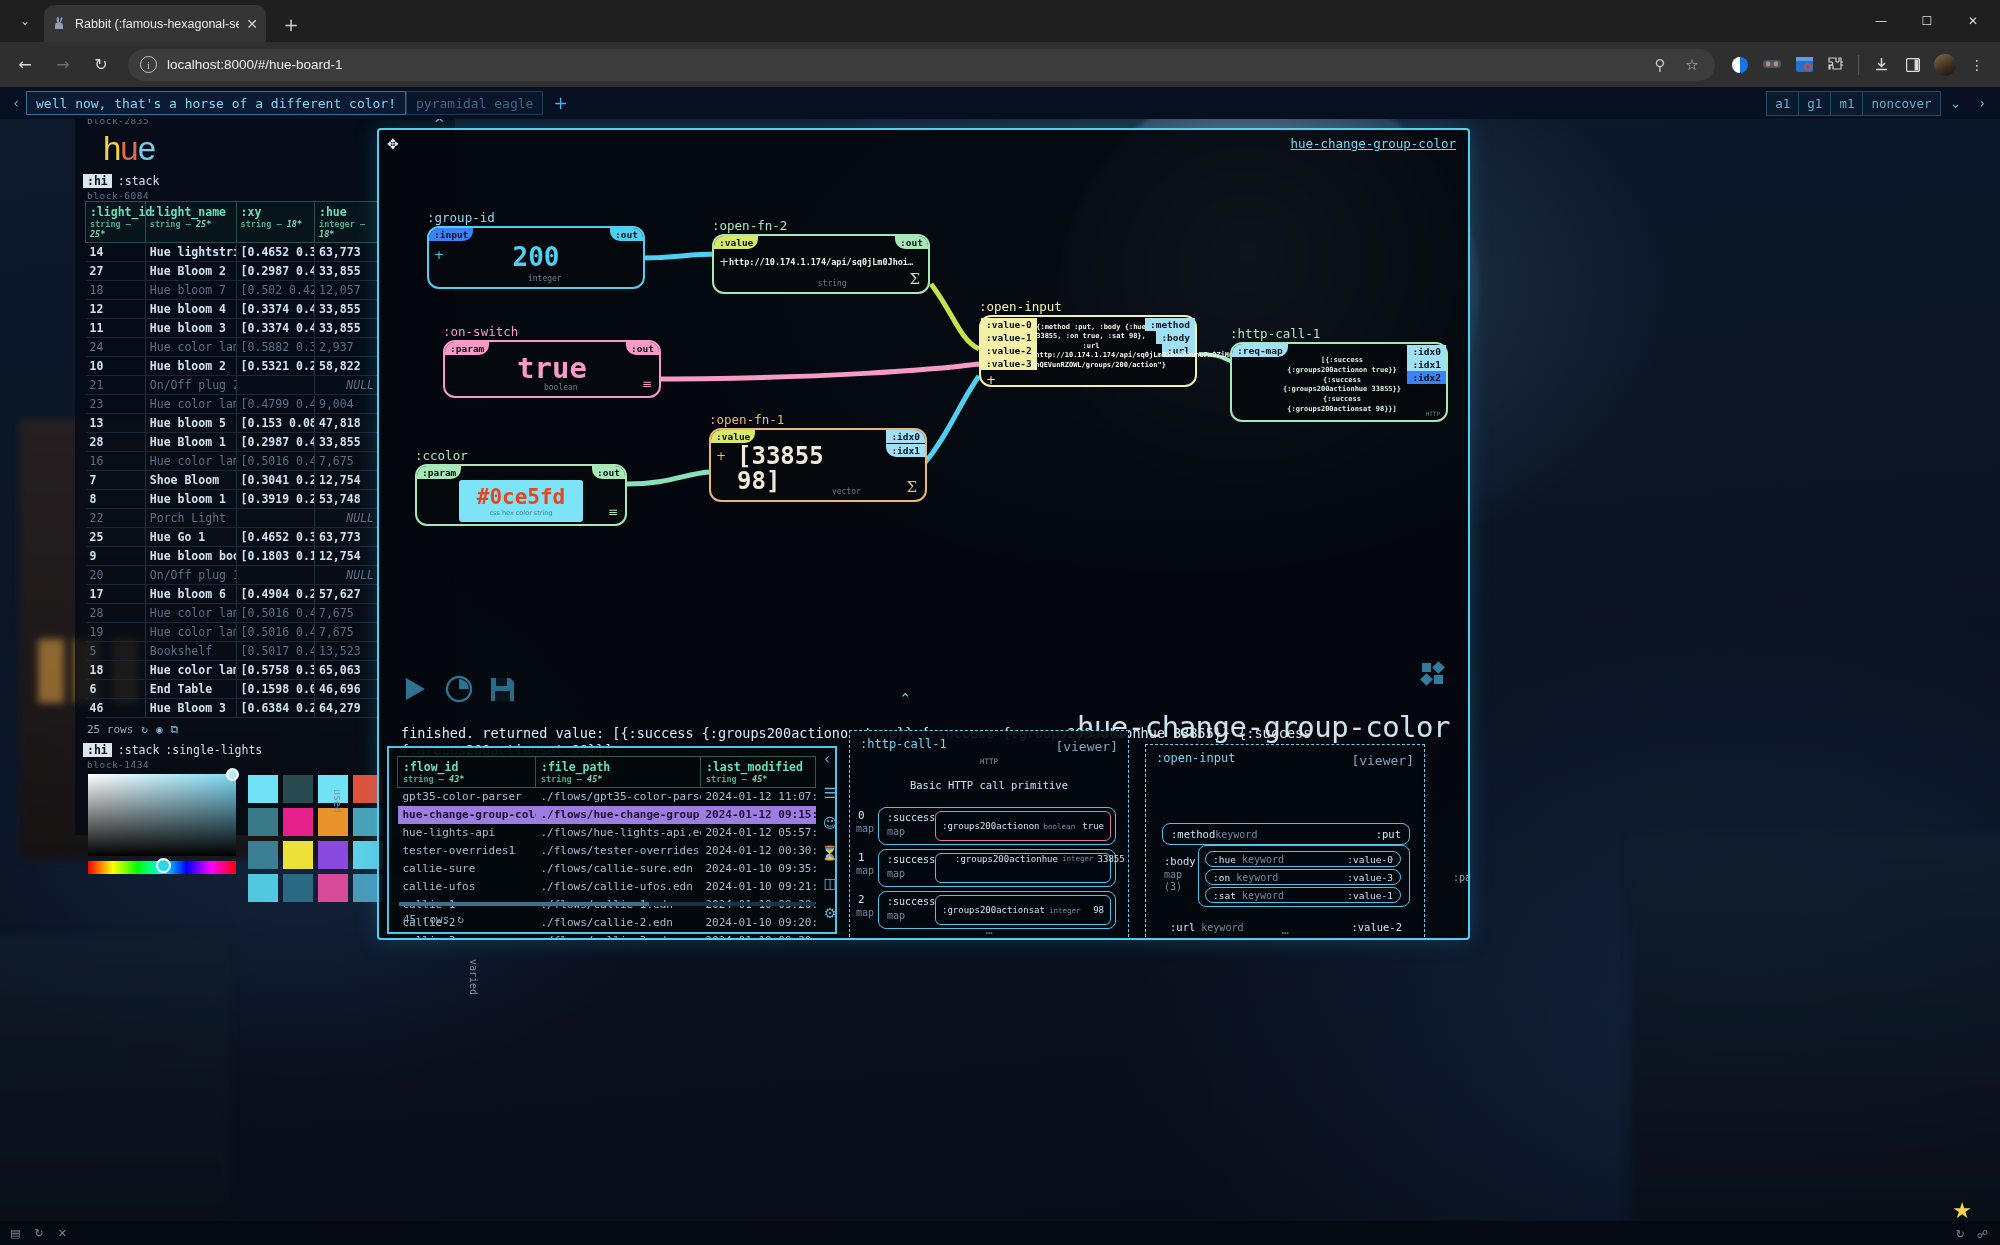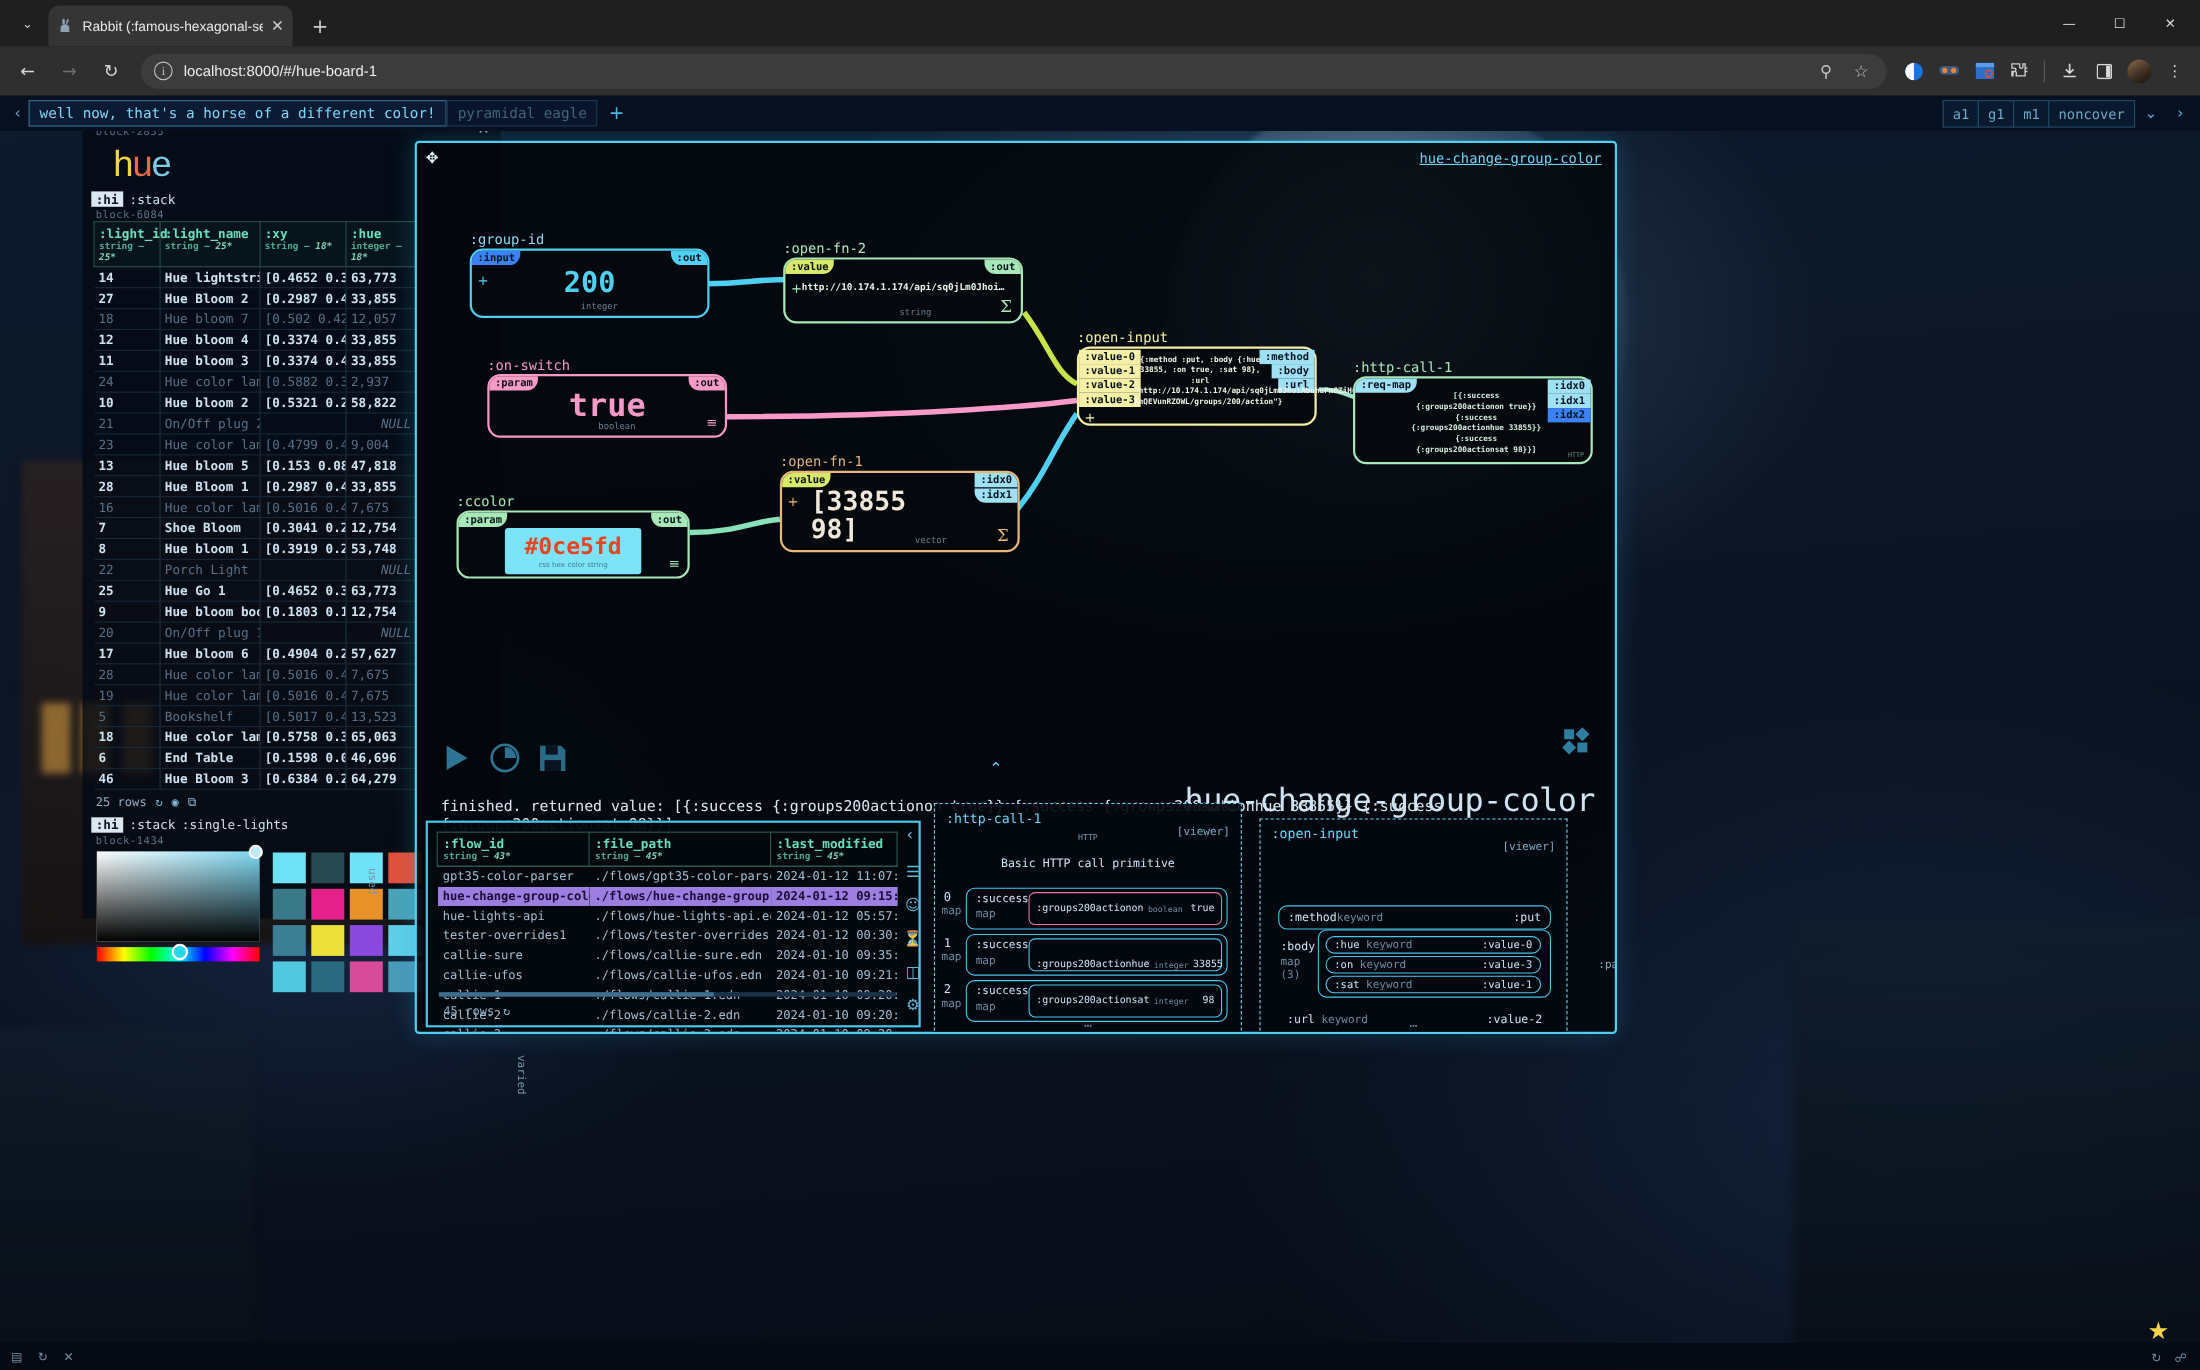--- a/index.html
+++ b/index.html
@@ -168,21 +168,21 @@
   .fscroll i { display:block; width:60%; height:4px; background:#3e6e8e; }
   .sidebtns { position:absolute; right:8px; top:620px; width:22px; display:flex;
      flex-direction:column; gap:14px; align-items:center; }
   .sidebtns div { color:#63b4d8; font-size:14px; }
   .fchev { position:absolute; right:8px; top:622px; color:#63b4d8; font-size:15px; }
 
   
   .viewer { position:absolute; border:1px dashed #6fd0ea; background:rgba(3,8,14,.92);
      font-family:"DejaVu Sans Mono", monospace; }
   .v-title { position:absolute; left:10px; top:6px; font-size:12px; color:#6fd6f5; }
-  .v-tag { position:absolute; right:10px; top:20px; font-size:10px; color:#7fa8c0; }
+  .v-tag { position:absolute; right:10px; top:8px; font-size:13px; color:#7fa8c0; }
   .vrow { position:absolute; border:1px solid #49c6ea; border-radius:8px; display:flex;
      align-items:center; }
   .kwd { color:#6f8ba0; font-size:10px; }
   .idxlbl { position:absolute; font-size:11px; color:#cfe2f0; }
 
   .bmark { position:absolute; right:28px; bottom:22px; color:#f6d14a; font-size:22px; }
   .taskbar { position:absolute; left:0; bottom:0; width:2000px; height:24px; background:#050a12;
      display:flex; align-items:center; gap:14px; padding:0 10px; color:#6f8ba0; font-size:11px; }
   .taskbar-r { position:absolute; right:12px; bottom:4px; color:#6f8ba0; font-size:11px;
      display:flex; gap:12px; }
@@ -754,21 +754,21 @@
                   <span style="font-size:9px;color:#cfe2f0;margin-left:auto;">true</span>
                 </div>
               </div>
             </div>
             <div>
               <span class="idxlbl" style="left:8px;top:120px;">1</span>
               <span class="kwd" style="position:absolute;left:6px;top:134px;">map</span>
               <div style="position:absolute;left:28px;top:118px;width:238px;height:38px;border:1px solid #49c6ea;border-radius:8px;">
                 <span style="position:absolute;left:8px;top:4px;font-size:10px;color:#cfe2f0;">:success</span>
                 <span class="kwd" style="position:absolute;left:8px;top:18px;">map</span>
-                <div style="position:absolute;left:56px;top:3px;width:176px;height:30px;border:1px solid #49c6ea;border-radius:6px;display:flex;align-items:flex-end;padding:0 6px;gap:4px;">
+                <div style="position:absolute;left:56px;top:3px;width:176px;height:30px;border:1px solid #49c6ea;border-radius:6px;display:flex;align-items:flex-start;padding:0 19px;gap:4px;">
                   <span style="font-size:9px;color:#cfe2f0;">:groups200actionhue</span>
                   <span class="kwd" style="font-size:7.5px;">integer</span>
                   <span style="font-size:9px;color:#cfe2f0;margin-left:auto;">33855</span>
                 </div>
               </div>
             </div>
             <div>
               <span class="idxlbl" style="left:8px;top:162px;">2</span>
               <span class="kwd" style="position:absolute;left:6px;top:176px;">map</span>
               <div style="position:absolute;left:28px;top:160px;width:238px;height:38px;border:1px solid #49c6ea;border-radius:8px;">

